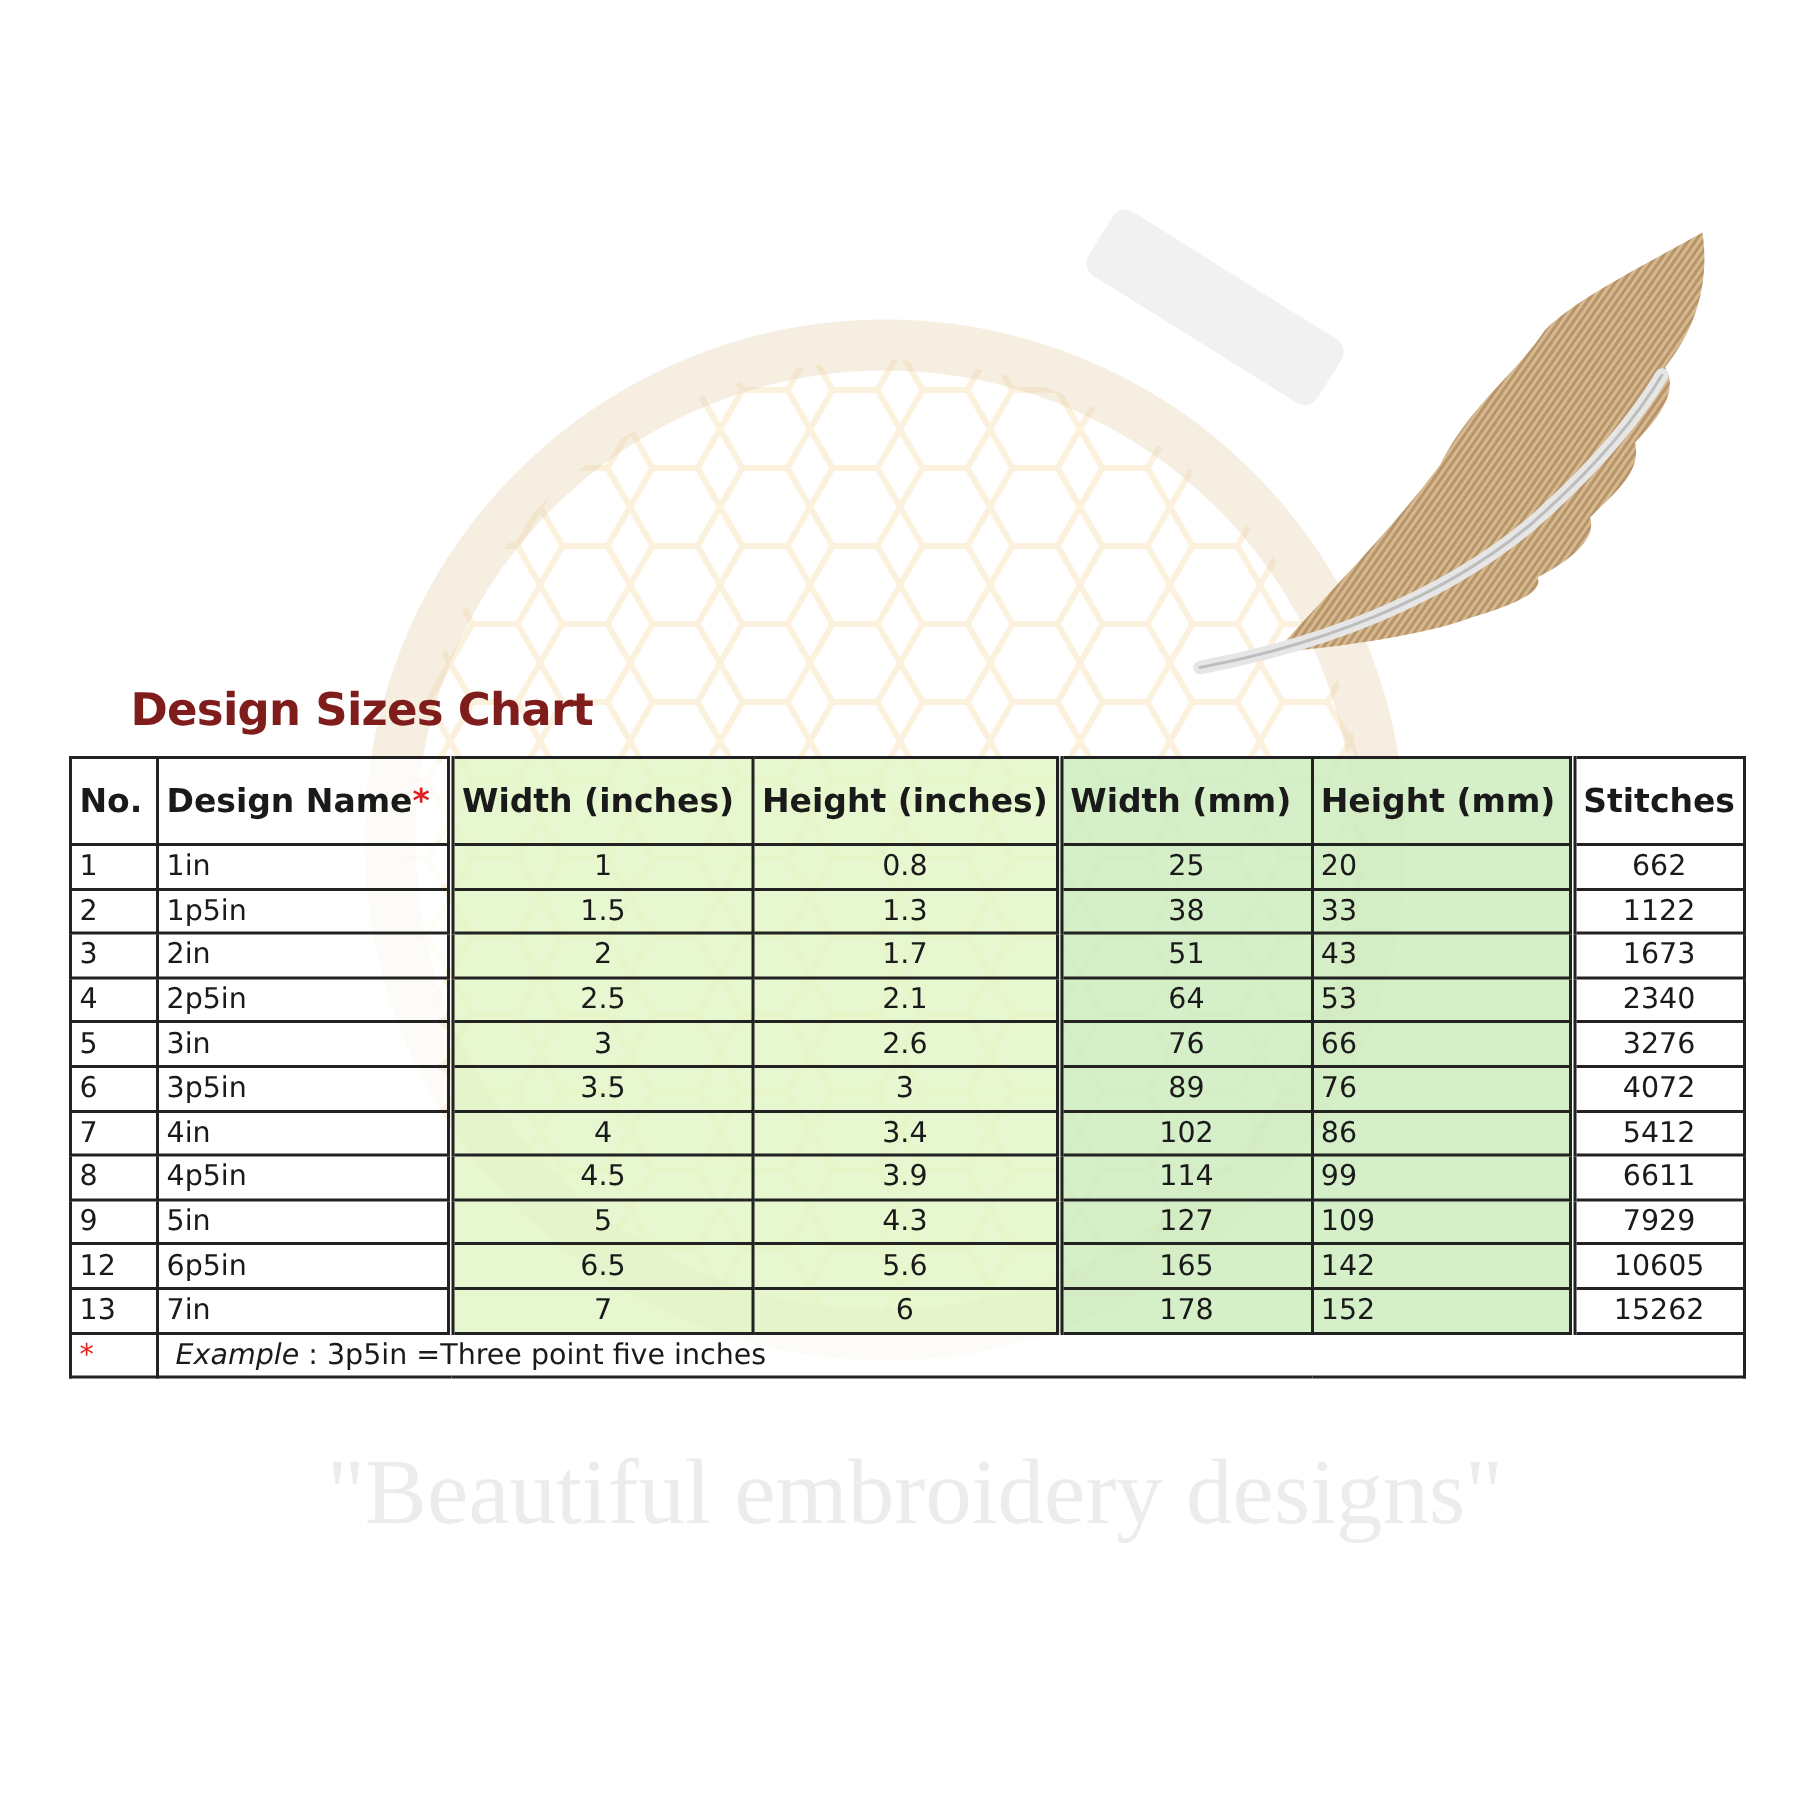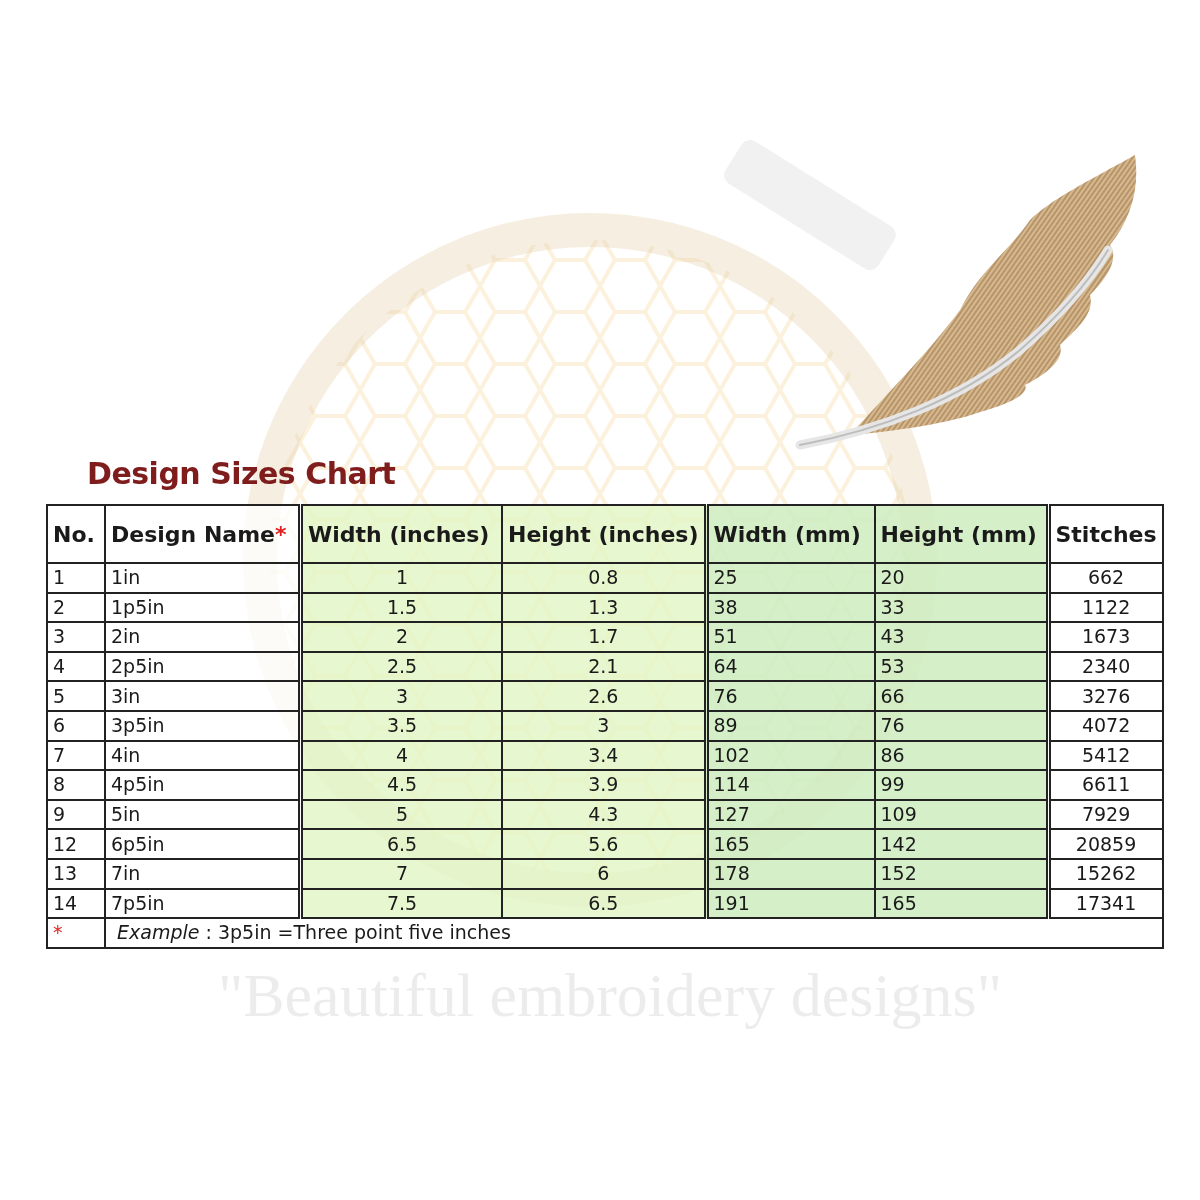--- a/index.html
+++ b/index.html
@@ -27,27 +27,27 @@
     font-family:"DejaVu Sans", sans-serif; font-size:19px;
   }
   table.chart td, table.chart th {
     border:2px solid #222; padding:0 5px; height:27.6px; line-height:27px; white-space:nowrap;
   }
   table.chart th { height:56px; font-weight:bold; font-size:22px; text-align:left; }
   .c-no { width:46px; }
   .c-name { width:182px;margin-left:12px; }
   .c-win { width:188px; text-align:center; }
   .c-hin { width:190px; text-align:center; }
-  .c-wmm { width:155px; text-align:left; }
+  .c-wmm { width:155px; text-align:center; }
   .c-hmm { width:160px; }
   .c-st { width:100px; text-align:center;margin-top:28px; }
   th.c-win, th.c-hin, th.c-wmm, th.c-hmm, th.c-st { text-align:center; }
   .lg { background:rgba(226,245,196,0.82); }
   .mg { background:rgba(206,236,192,0.85); }
-  .wh { background:rgba(255,255,255,0.75); }
+  .wh { background:rgba(255,255,255,0.75);border-radius:18px; }
   .dbl-l { border-left:5px double #222 !important; }
   .ast { color:#e02020; }
   .note-cell { font-size:19px; }
   .note-cell i { font-style:italic; }
   .feather { position:absolute; left:790px; top:150px; width:380px; height:320px; }
 </style>
 </head>
 <body>
 
 <div class="watermark">
@@ -188,42 +188,33 @@
 
 
 
   <tr>
     <td class="c-no wh">12</td>
     <td class="c-name wh">6p5in</td>
     <td class="c-win lg dbl-l">6.5</td>
     <td class="c-hin lg">5.6</td>
     <td class="c-wmm mg dbl-l">165</td>
     <td class="c-hmm mg">142</td>
-    <td class="c-st wh dbl-l">20859</td>
+    <td class="c-st wh dbl-l">10605</td>
   </tr>
 
   <tr>
     <td class="c-no wh">13</td>
     <td class="c-name wh">7in</td>
     <td class="c-win lg dbl-l">7</td>
     <td class="c-hin lg">6</td>
     <td class="c-wmm mg dbl-l">178</td>
     <td class="c-hmm mg">152</td>
     <td class="c-st wh dbl-l">15262</td>
   </tr>
 
-  <tr>
-    <td class="c-no wh">14</td>
-    <td class="c-name wh">7p5in</td>
-    <td class="c-win lg dbl-l">7.5</td>
-    <td class="c-hin lg">6.5</td>
-    <td class="c-wmm mg dbl-l">191</td>
-    <td class="c-hmm mg">165</td>
-    <td class="c-st wh dbl-l">17341</td>
-  </tr>
 </tbody>
   <tfoot>
     <tr>
       <td class="c-no wh"><span class="ast">*</span></td>
       <td class="note-cell wh" colspan="6" style="border-right:2px solid #222;">&nbsp;<i>Example</i><span> : 3p5in =Three point five inches</span></td>
     </tr>
   </tfoot>
 </table>
 
 </body></html>

